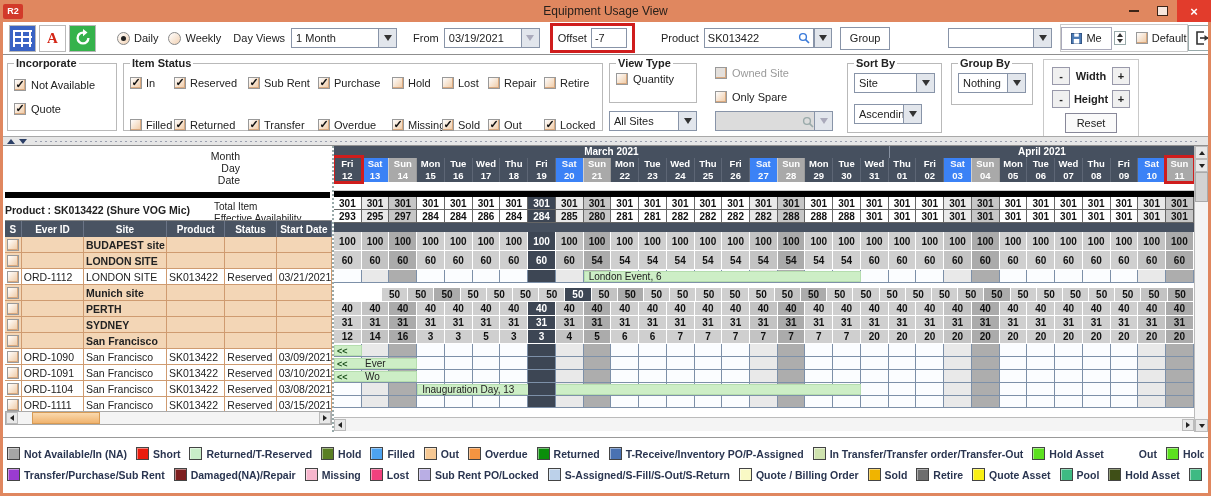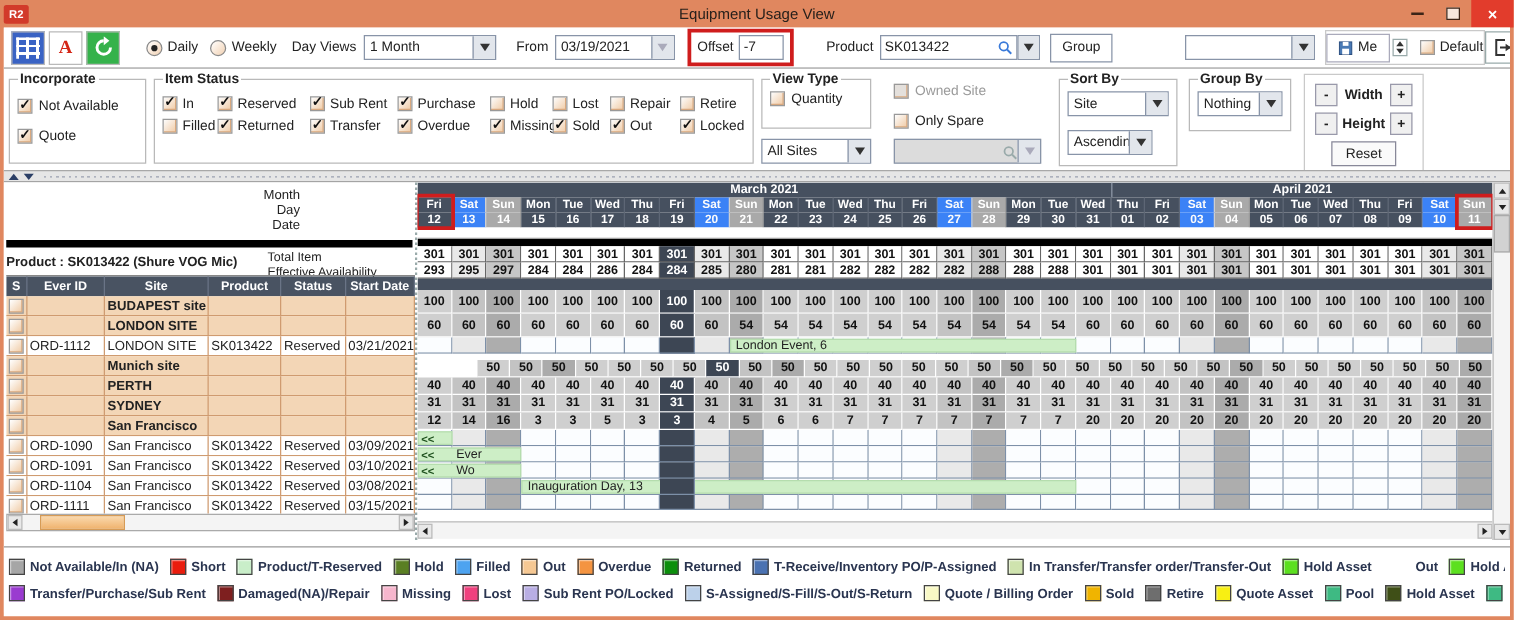--- a/index.html
+++ b/index.html
@@ -48,21 +48,21 @@
     font-size:11px;line-height:10px;font-weight:bold;color:#111;flex:0 0 auto;box-sizing:border-box;}
   .cb.on::after{content:"✓";margin-top:-2px;}
   .cb.dis{background:#e4e0dc;}
   .exitbtn{margin-left:auto;width:26px;height:24px;border:1px solid #9aa;display:flex;align-items:center;justify-content:center;flex:0 0 auto;}
   
   .toolbar2{position:absolute;left:0;top:33px;width:100%;height:81px;border-bottom:1px solid #8f8f8f;background:#fff;}
   fieldset{border:1px solid #b9b9b9;margin:0;padding:2px 6px;position:absolute;box-sizing:border-box;}
   legend{font-weight:bold;font-size:11px;padding:0 2px;}
   .cb-row{display:flex;align-items:center;gap:5px;margin:8px 0 12px 0;}
   .cb-lbl{white-space:nowrap;}
-  .is-grid{display:grid;grid-template-columns:44px 74px 70px 74px 50px 46px 56px 52px;row-gap:6px;margin-top:6px;}
+  .is-grid{display:grid;grid-template-columns:44px 74px 70px 74px 50px 46px 56px 52px;row-gap:30px;margin-top:6px;}
   .is-cell{display:flex;align-items:center;gap:4px;}
   .free-cb{position:absolute;display:flex;align-items:center;gap:5px;}
   .dis-lbl{color:#9a9a9a;}
   .pmbtn{width:16px;height:16px;border:1px solid #99a;background:#f0f0f0;display:flex;align-items:center;justify-content:center;font-weight:bold;font-size:11px;}
   .sizerow{display:flex;align-items:center;justify-content:space-between;margin:5px 2px;}
   .resetbtn{width:50px;height:18px;border:1px solid #889;background:#fafafa;display:flex;align-items:center;justify-content:center;margin:4px auto 0 auto;}
   .mag{width:12px;height:12px;flex:0 0 auto;}
   
   .splitter{position:absolute;left:0;top:114px;width:100%;height:10px;background:#e6e6e6;border-top:1px solid #a8a8a8;border-bottom:1px solid #8f8f8f;
     display:flex;align-items:center;box-sizing:border-box;}
@@ -1132,21 +1132,21 @@
           <div class="leg-item">
             <div class="sw" style="background: rgb(166, 166, 166);"></div>
             <div class="leg-lbl">Not Available/In (NA)</div>
           </div>
           <div class="leg-item">
             <div class="sw" style="background: rgb(234, 28, 13);"></div>
             <div class="leg-lbl">Short</div>
           </div>
           <div class="leg-item">
             <div class="sw" style="background: rgb(201, 238, 201);"></div>
-            <div class="leg-lbl">Product/T-Reserved</div>
+            <div class="leg-lbl">Returned/T-Reserved</div>
           </div>
           <div class="leg-item">
             <div class="sw" style="background: rgb(90, 127, 35);"></div>
             <div class="leg-lbl">Hold</div>
           </div>
           <div class="leg-item">
             <div class="sw" style="background: rgb(77, 163, 240);"></div>
             <div class="leg-lbl">Filled</div>
           </div>
           <div class="leg-item">

